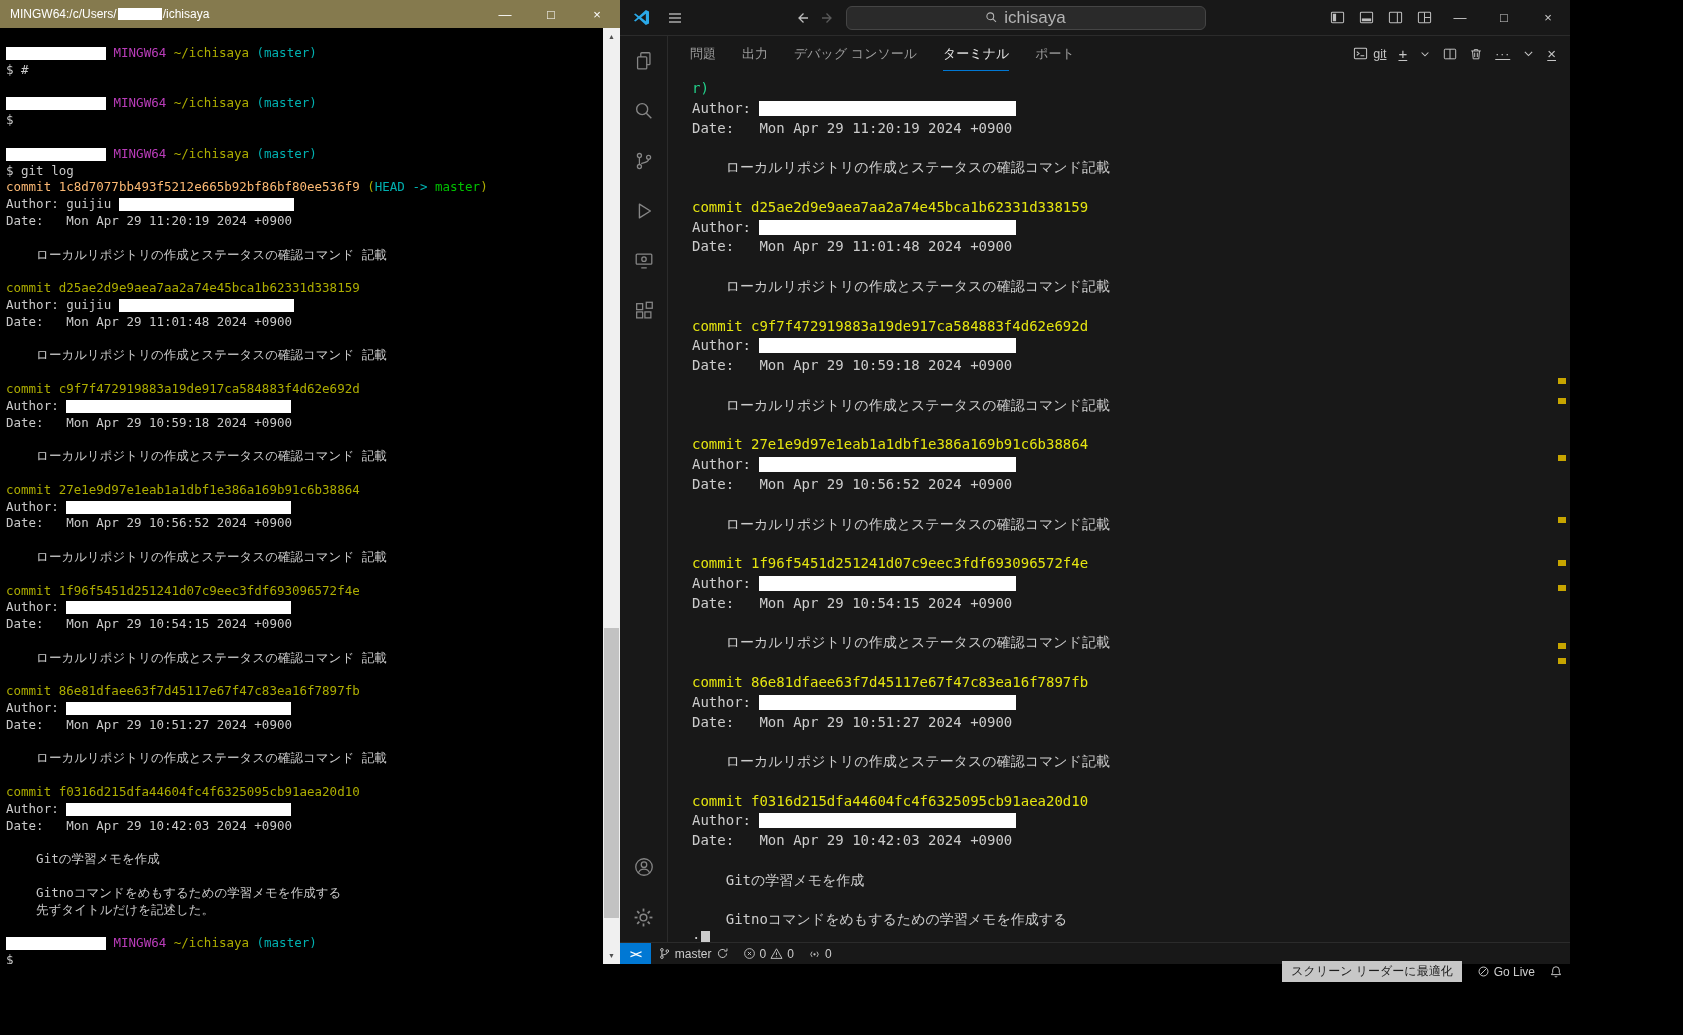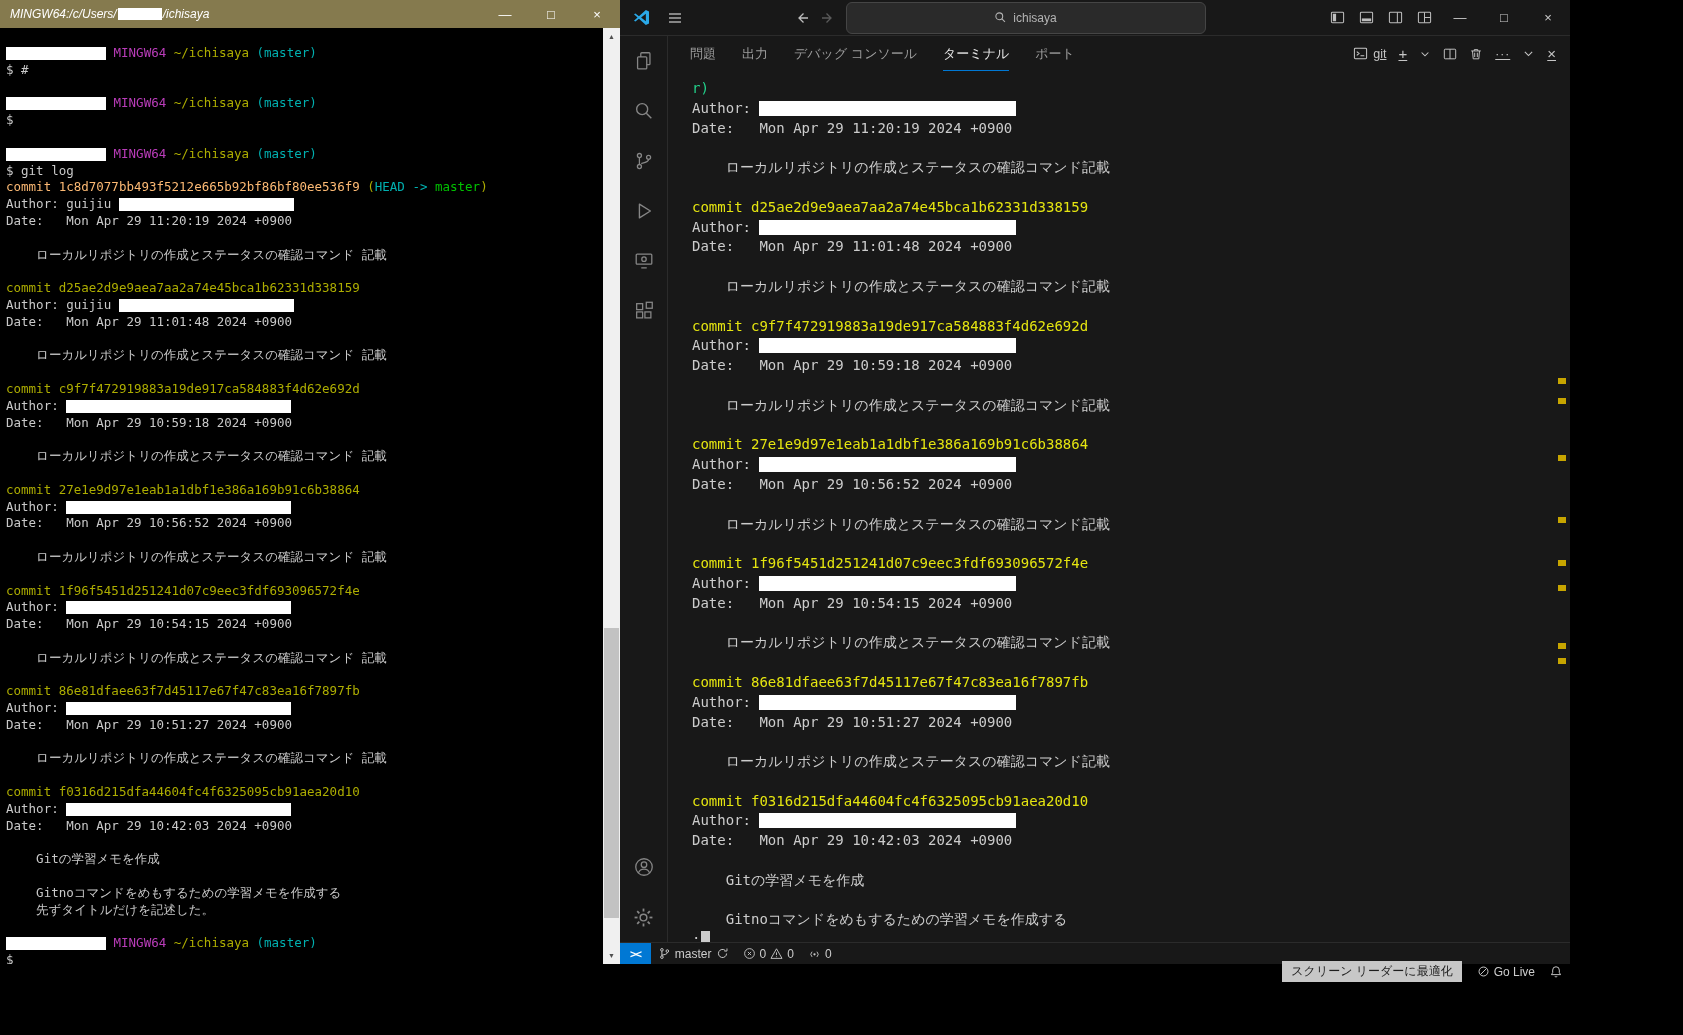--- a/index.html
+++ b/index.html
@@ -3,21 +3,21 @@
 <meta charset="utf-8">
 <style>
   * { margin:0; padding:0; box-sizing:border-box; }
   html,body { width:1683px; height:1035px; background:#000; overflow:hidden;
               font-family:"Liberation Sans","DejaVu Sans",sans-serif; }
   #desktop { position:relative; width:1683px; height:1035px; background:#000; }
 
   
   #mintty { position:absolute; left:0; top:0; width:620px; height:964px; background:#000; }
   .m-titlebar { height:28px; background:#857a4e; display:flex; align-items:center; color:#fff; }
-  .m-title { flex:1; padding-left:10px; font-size:12px; white-space:nowrap; display:flex; align-items:center;font-style:italic; }
+  .m-title { flex:1; padding-left:10px; font-size:12px; white-space:nowrap; display:flex; align-items:center; }
   .title-redact { display:inline-block; width:44px; height:12px; background:#fff; margin:0 1px; }
   .m-controls { display:flex; height:100%; }
   .mctl { width:46px; height:100%; display:flex; align-items:center; justify-content:center;
           font-size:13px; color:#fff; cursor:default; }
   .mono { font-family:"DejaVu Sans Mono",monospace; }
   .m-body { position:absolute; top:28px; left:0; right:17px; bottom:0; overflow:hidden; padding:17px 0 0 6px; }
   .m-lines .tline { font-size:12.5px; line-height:16.8px; min-height:16.8px; white-space:pre; color:#c9c9c9; }
   .m-lines .redact { height:13px; }
   .redact { display:inline-block; background:#fff; vertical-align:text-bottom; }
   .m-scrollbar { position:absolute; top:28px; right:0; width:17px; bottom:0; background:#f0f0f0; }
@@ -29,22 +29,22 @@
   #vscode { position:absolute; left:620px; top:0; width:950px; height:964px;
             background:#181818; color:#ccc; }
   svg { display:block; }
 
   .vs-titlebar { height:36px; display:flex; align-items:center; border-bottom:1px solid #2b2b2b; }
   .vs-logo { margin-left:12px; }
   .tb-icon { margin-left:16px; color:#cfcfcf; display:flex; align-items:center; cursor:default; }
   .tb-center { flex:1; display:flex; align-items:center; justify-content:center; gap:10px; }
   .nav { color:#bdbdbd; margin-left:0; }
   .nav.fwd { opacity:.4; }
-  .command-center { width:360px; height:32px; background:#2a2a2a; border:1px solid #454545; border-radius:6px;
-                    display:flex; align-items:center; justify-content:center; gap:6px; color:#b4b4b4; font-size:12px; }
+  .command-center { width:360px; height:24px; background:#2a2a2a; border:1px solid #454545; border-radius:6px;
+                    display:flex; align-items:center; justify-content:center; gap:6px; color:#b4b4b4; font-size:17px; }
   .tb-right { display:flex; align-items:center; margin-right:6px; }
   .tb-right .tb-icon { margin-left:14px; color:#bdbdbd; }
   .vs-controls { display:flex; height:100%; }
   .vctl { width:44px; height:100%; display:flex; align-items:center; justify-content:center;
           color:#cccccc; font-size:13px; cursor:default; }
 
   .vs-activitybar { position:absolute; left:0; top:36px; width:48px; bottom:22px; background:#181818;
                     border-right:1px solid #2b2b2b; display:flex; flex-direction:column; align-items:center; }
   .ab-icon { width:48px; height:50px; display:flex; align-items:center; justify-content:center; color:#868686; cursor:default; }
   .ab-spacer { flex:1; }

